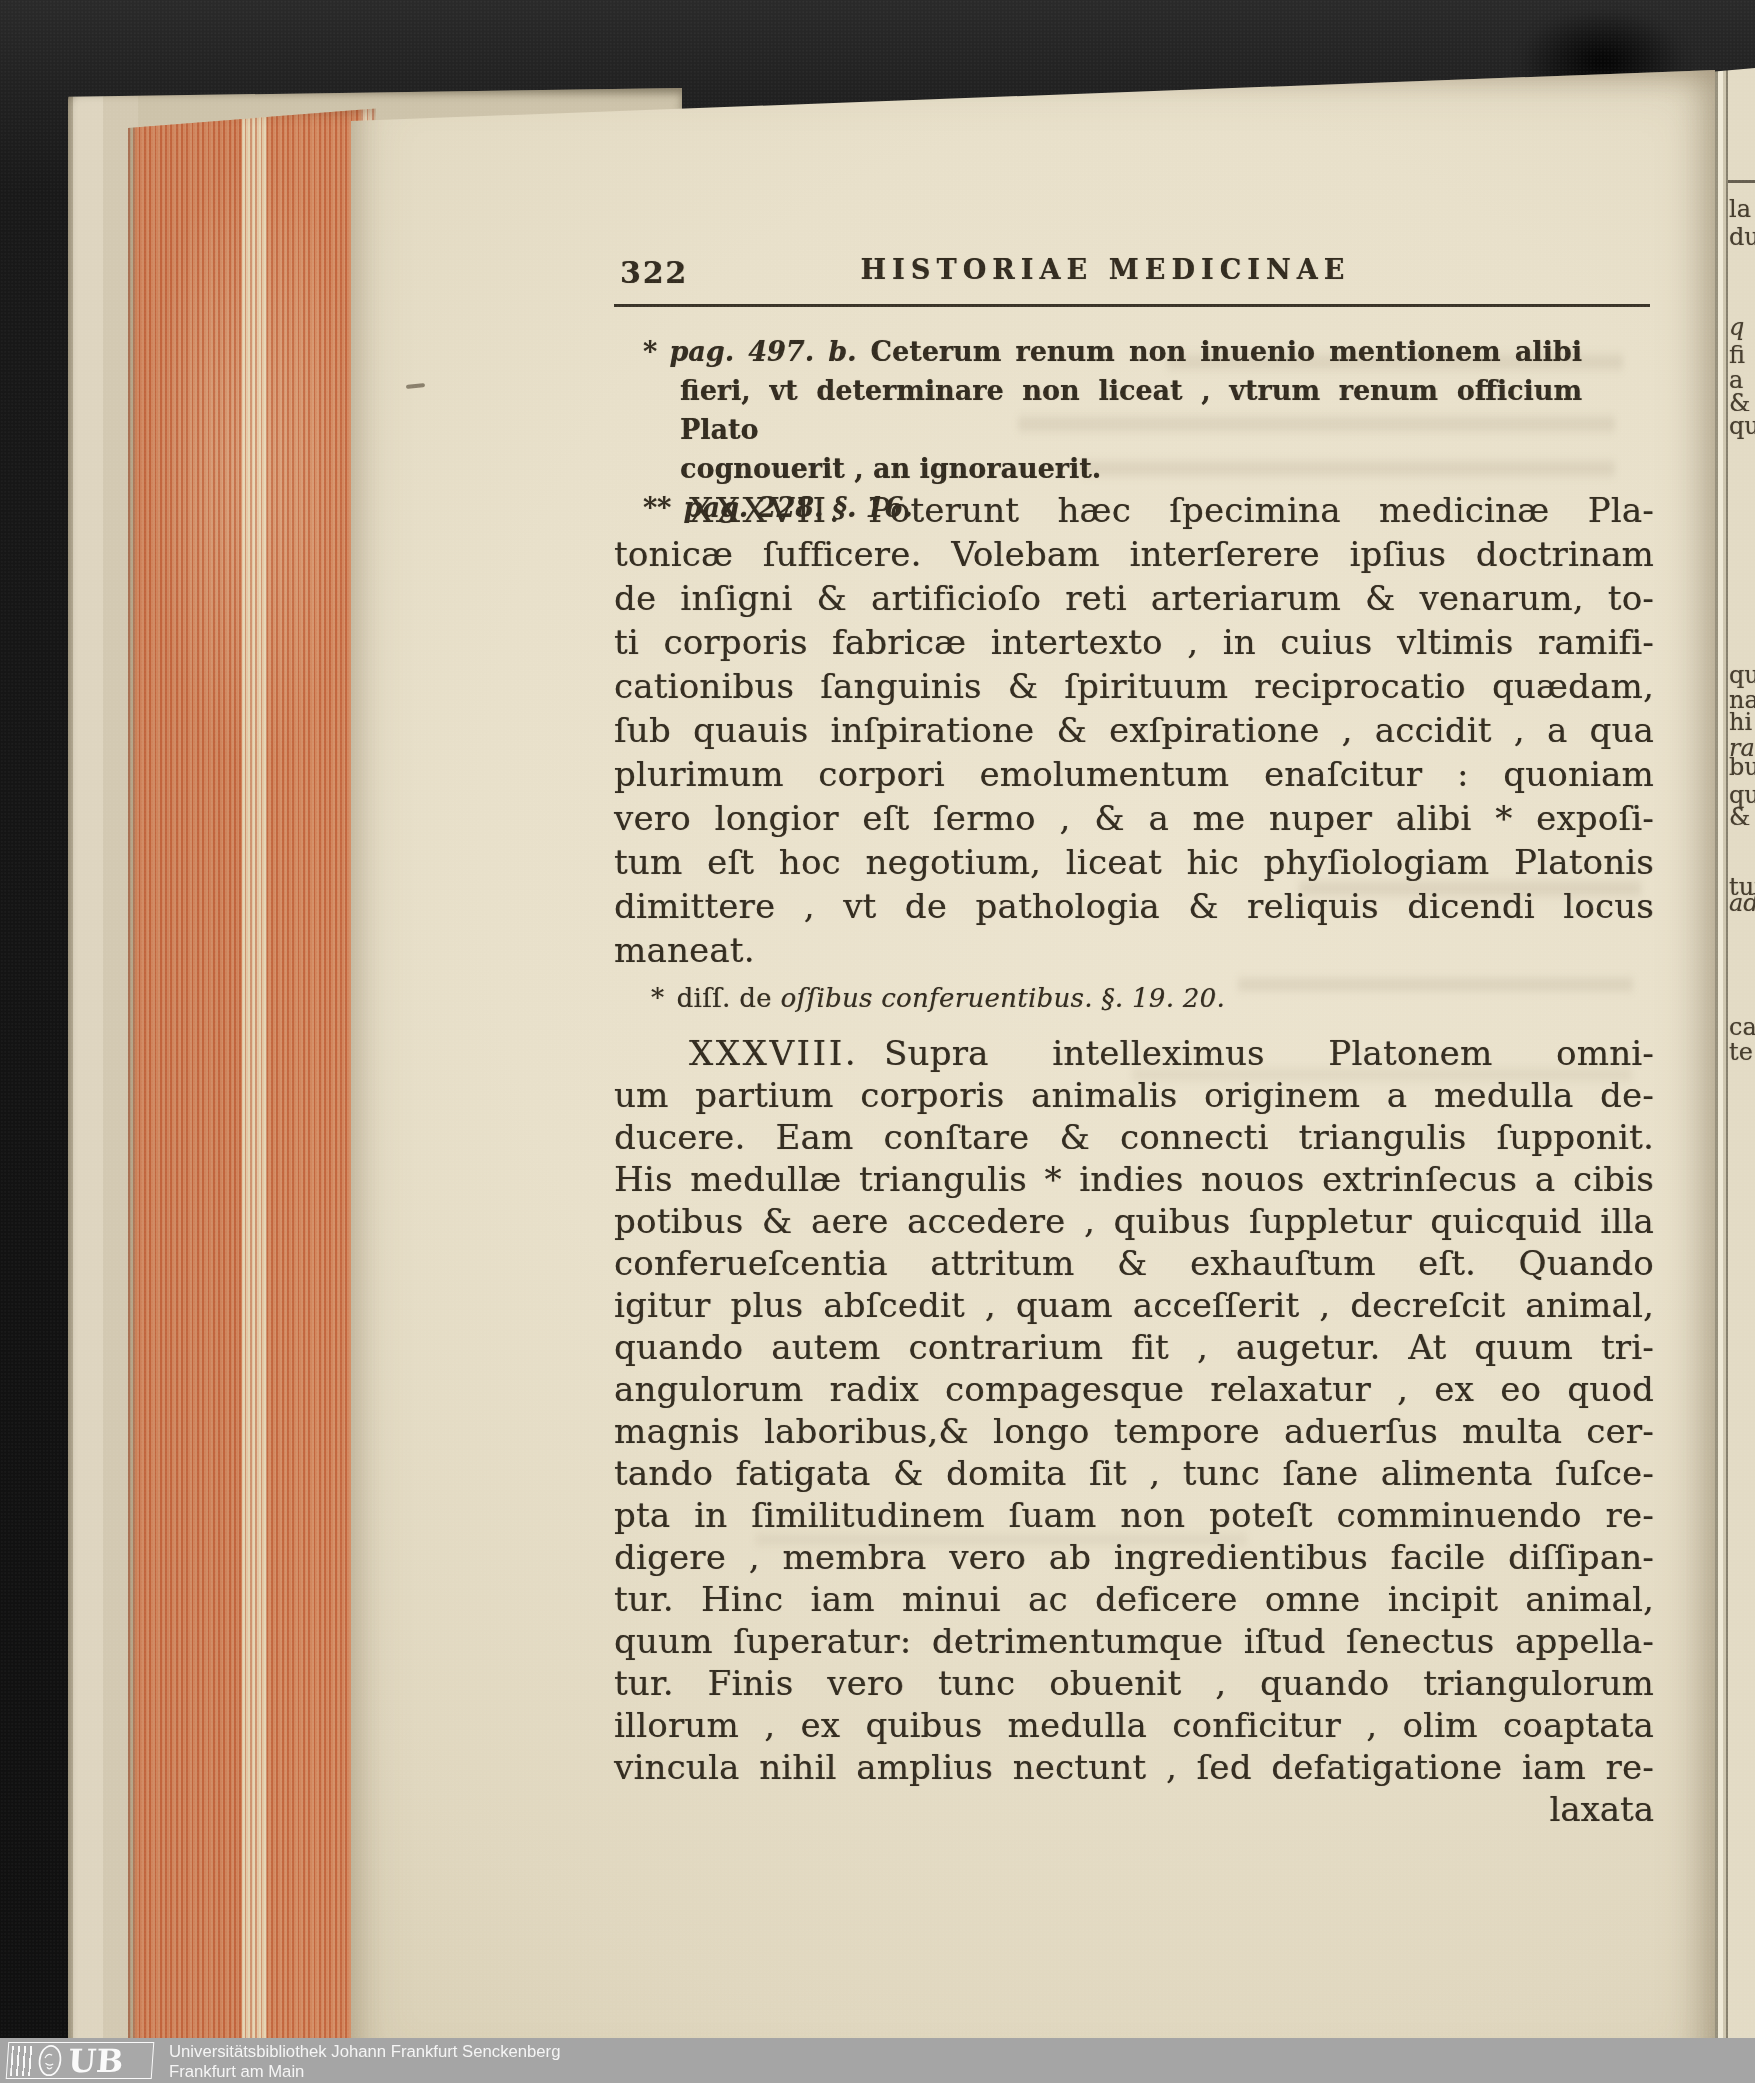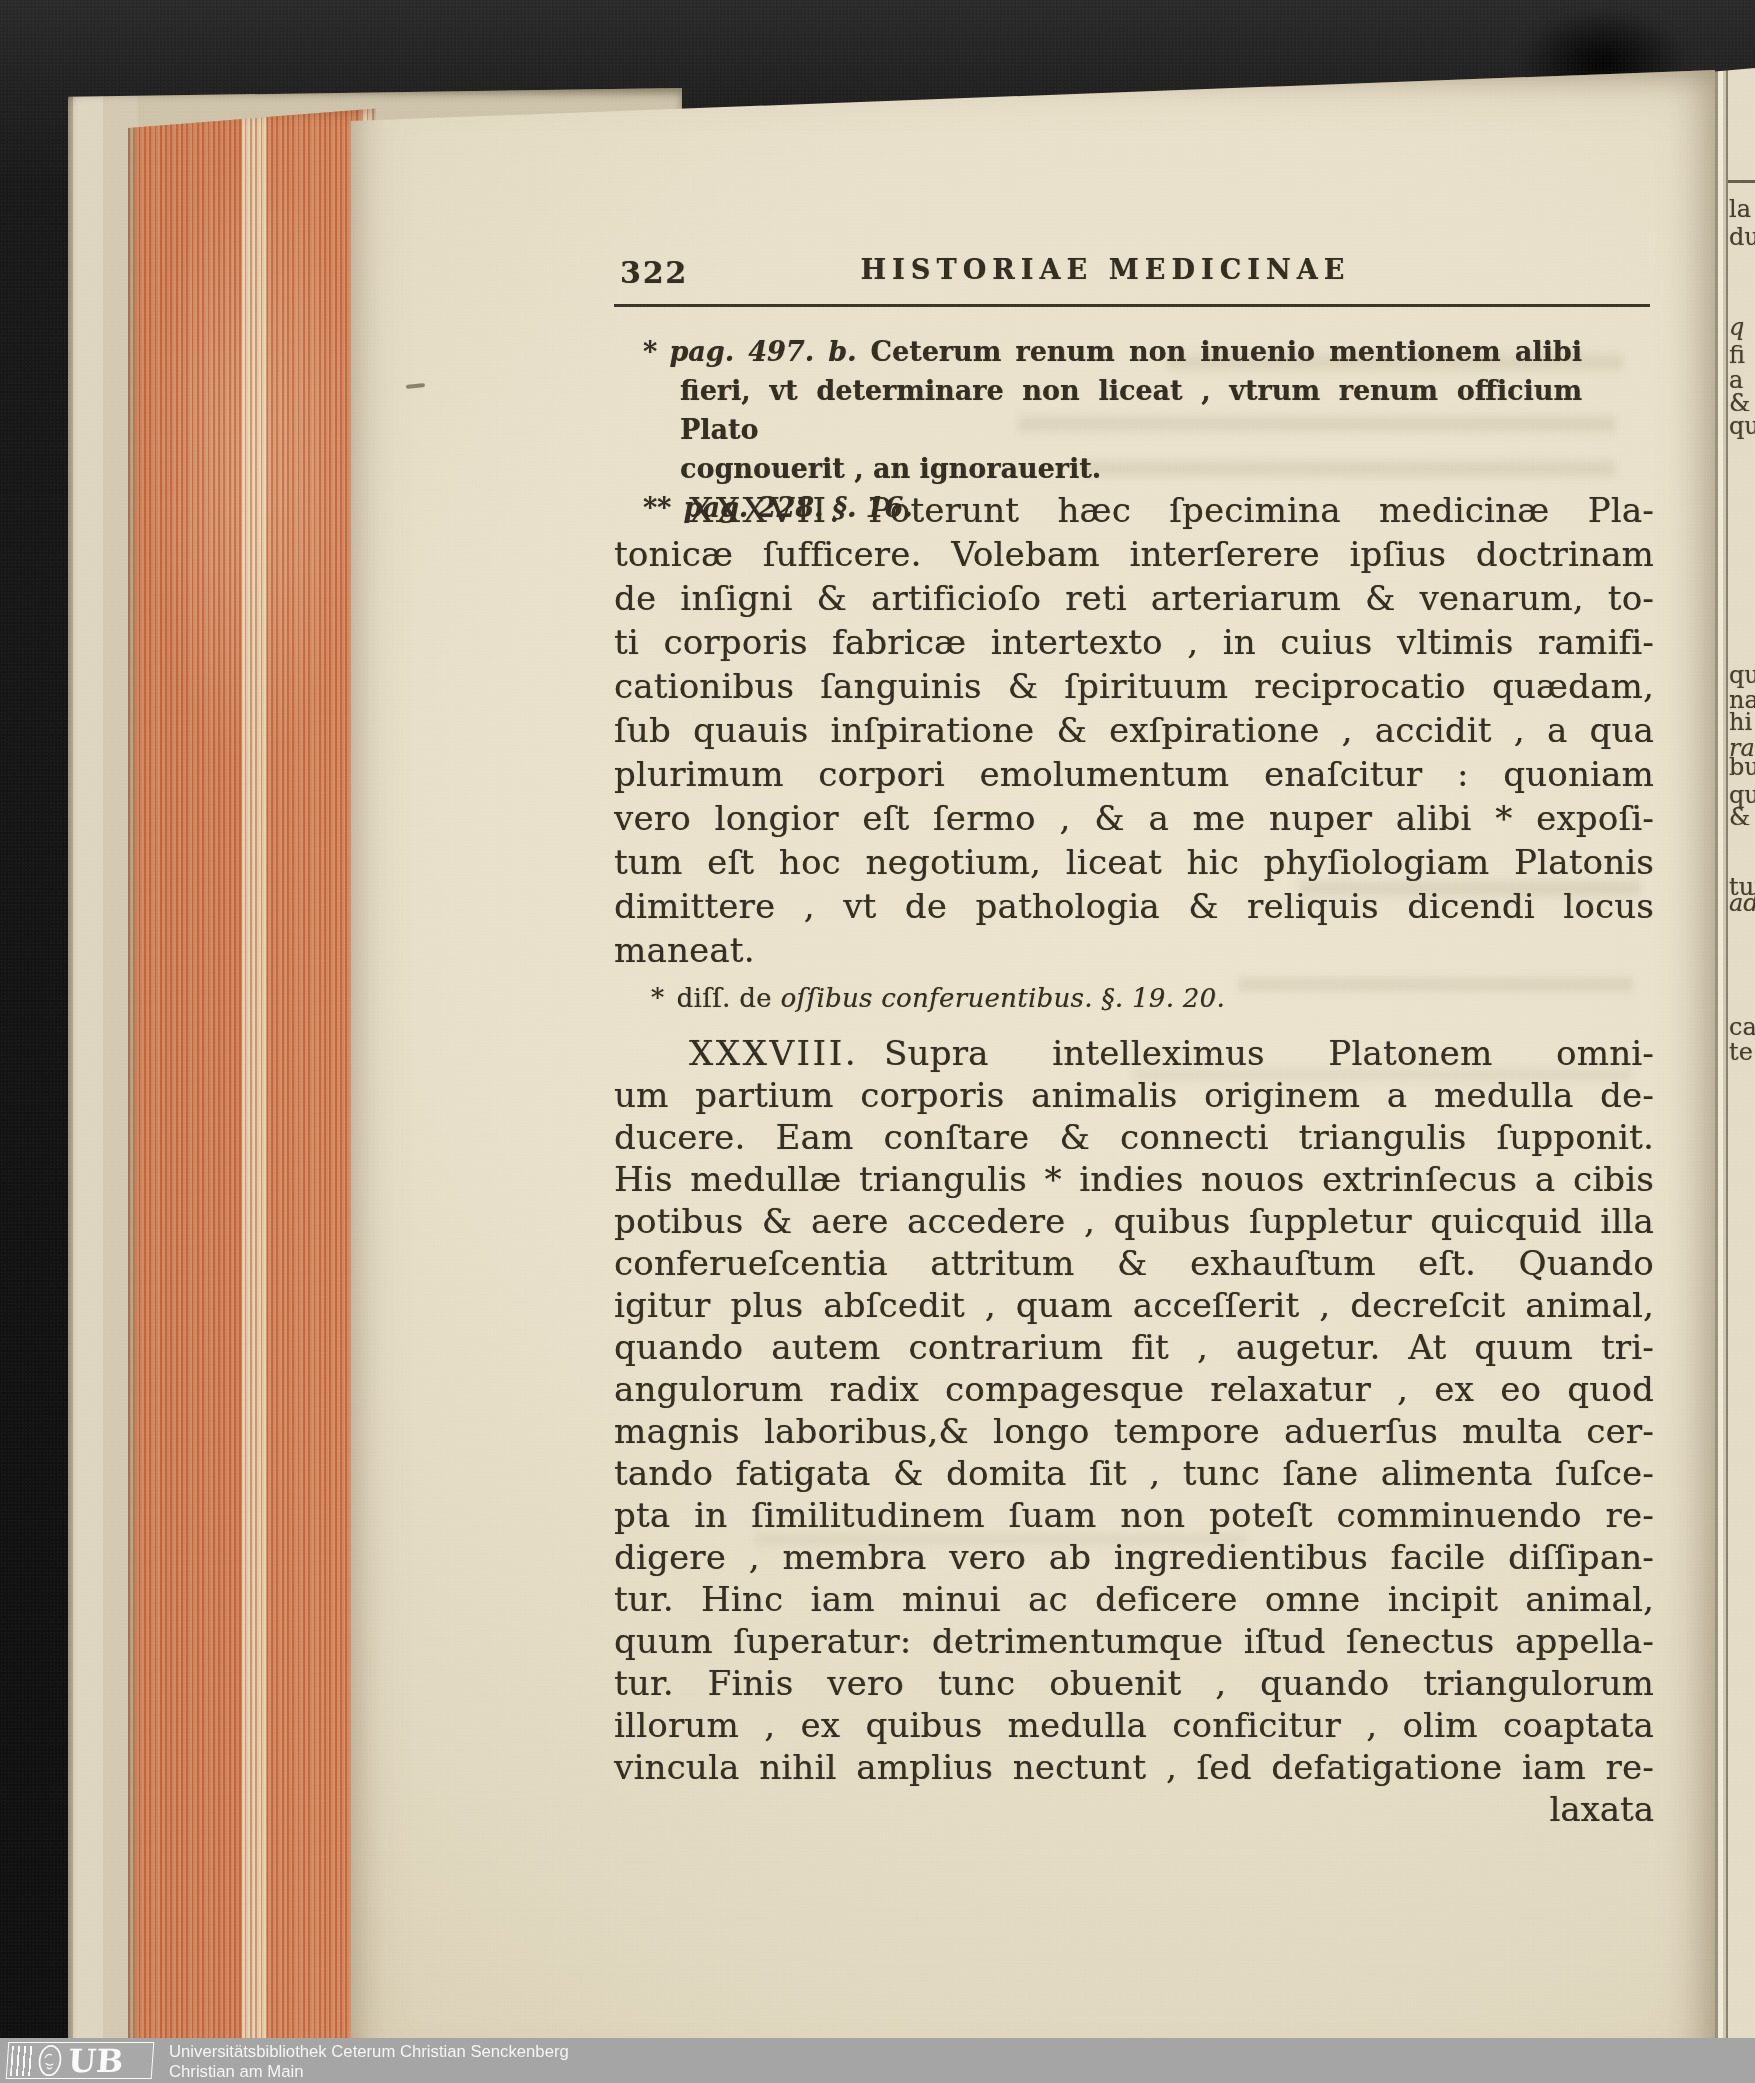--- a/index.html
+++ b/index.html
@@ -188,19 +188,19 @@
   <div class="footer">
     <div class="ublogo">
       <div class="logo-books"></div>
       <svg class="logo-portrait" width="26" height="33" viewBox="0 0 30 38">
         <ellipse cx="15" cy="19" rx="12" ry="17" fill="none" stroke="#fafafa" stroke-width="2"></ellipse>
         <path d="M9 16 q3 -6 8 -3 M10 22 q4 4 9 1 M12 27 q3 3 6 0" fill="none" stroke="#fafafa" stroke-width="1.4"></path>
       </svg>
       <div class="logo-ub">UB</div>
     </div>
     <div class="foot-text">
-      <div>Universitätsbibliothek Ceterum Christian Senckenberg</div>
-      <div>Christian am Main</div>
+      <div>Universitätsbibliothek Johann Frankfurt Senckenberg</div>
+      <div>Frankfurt am Main</div>
     </div>
   </div>
 
 </div>
 
 
 </body></html>

